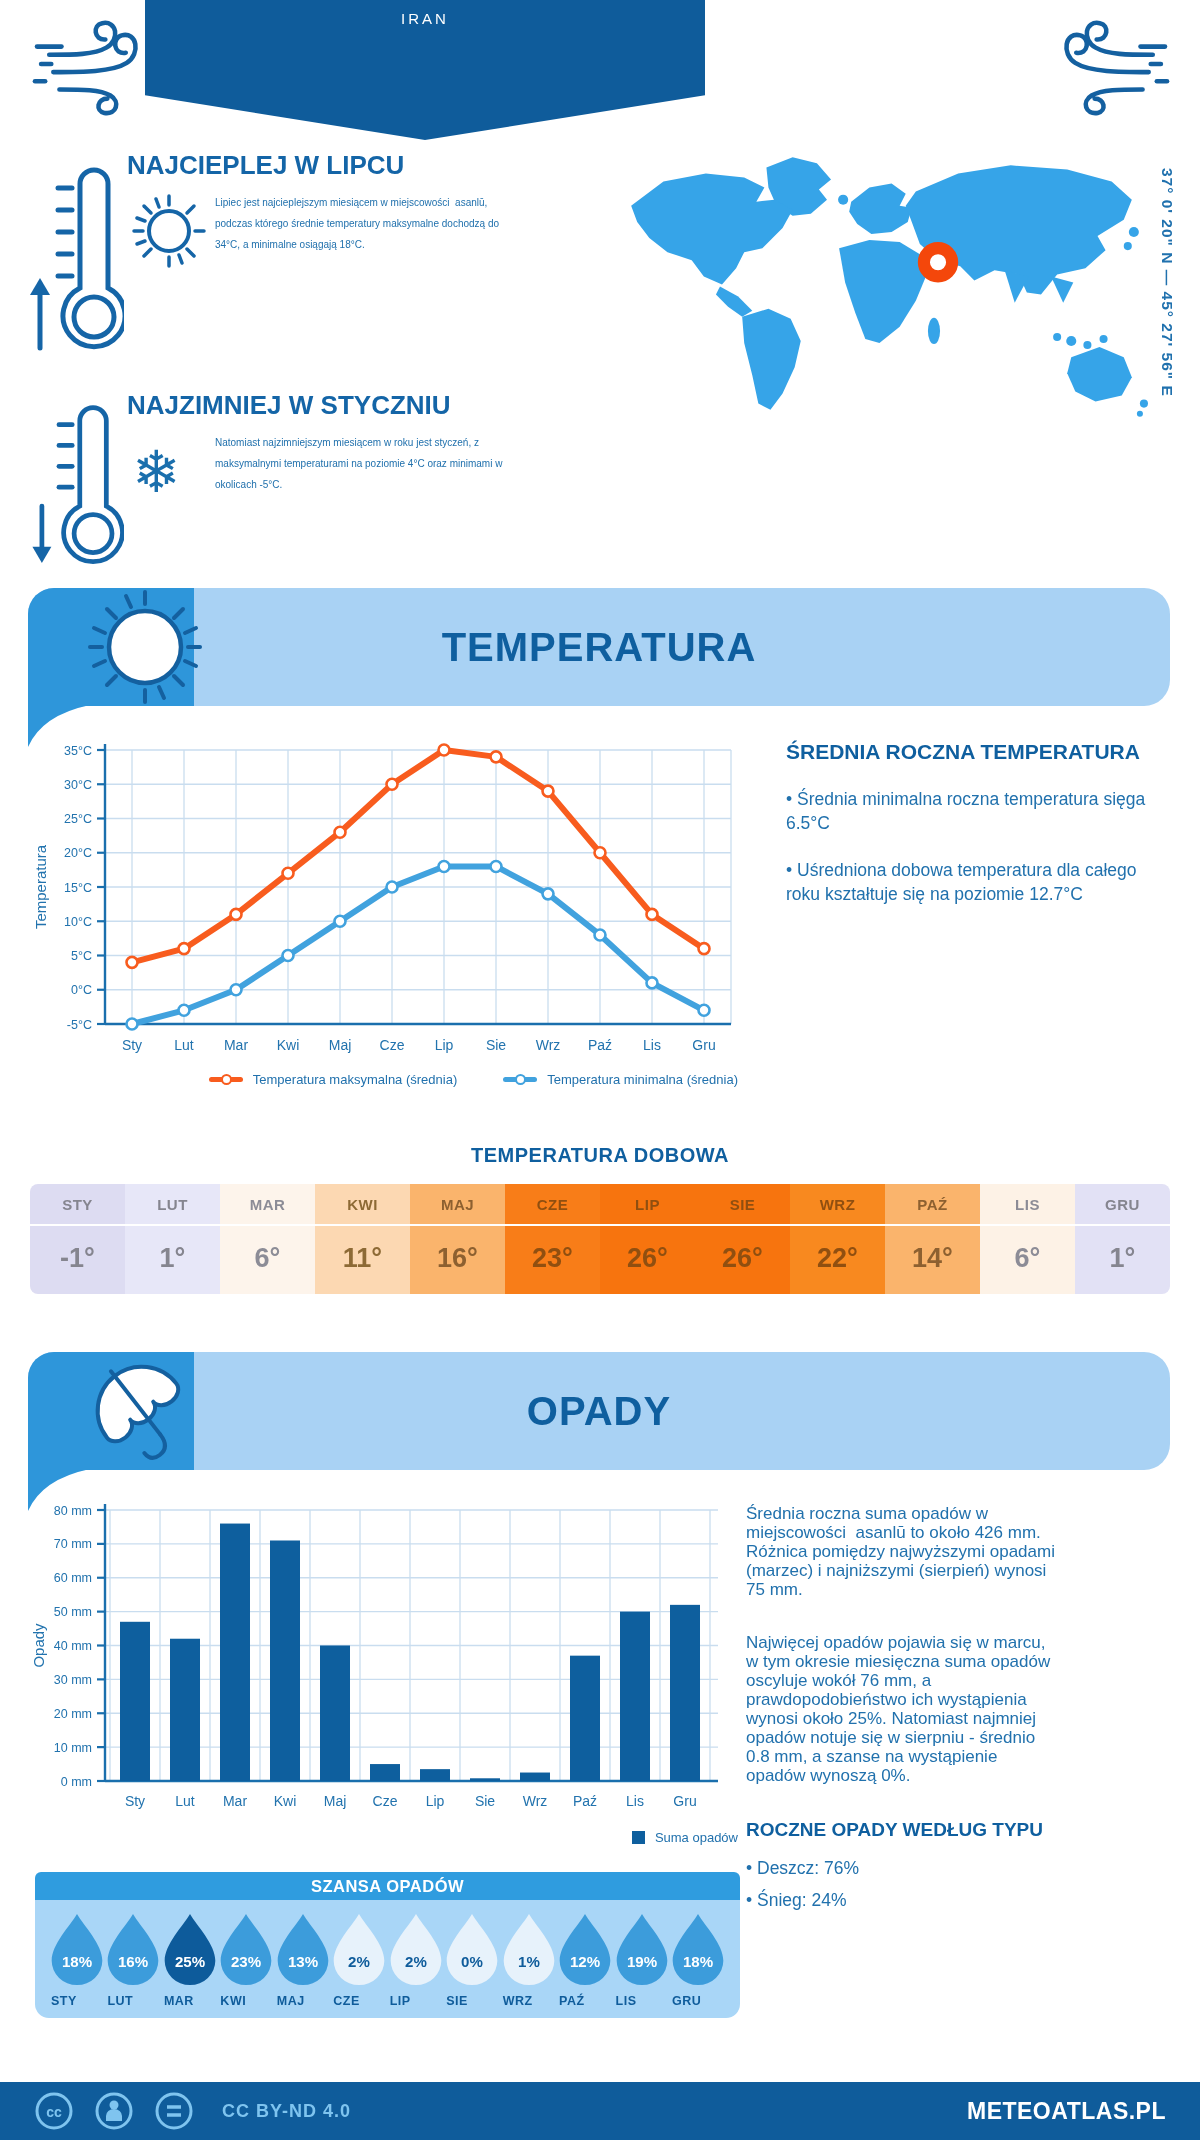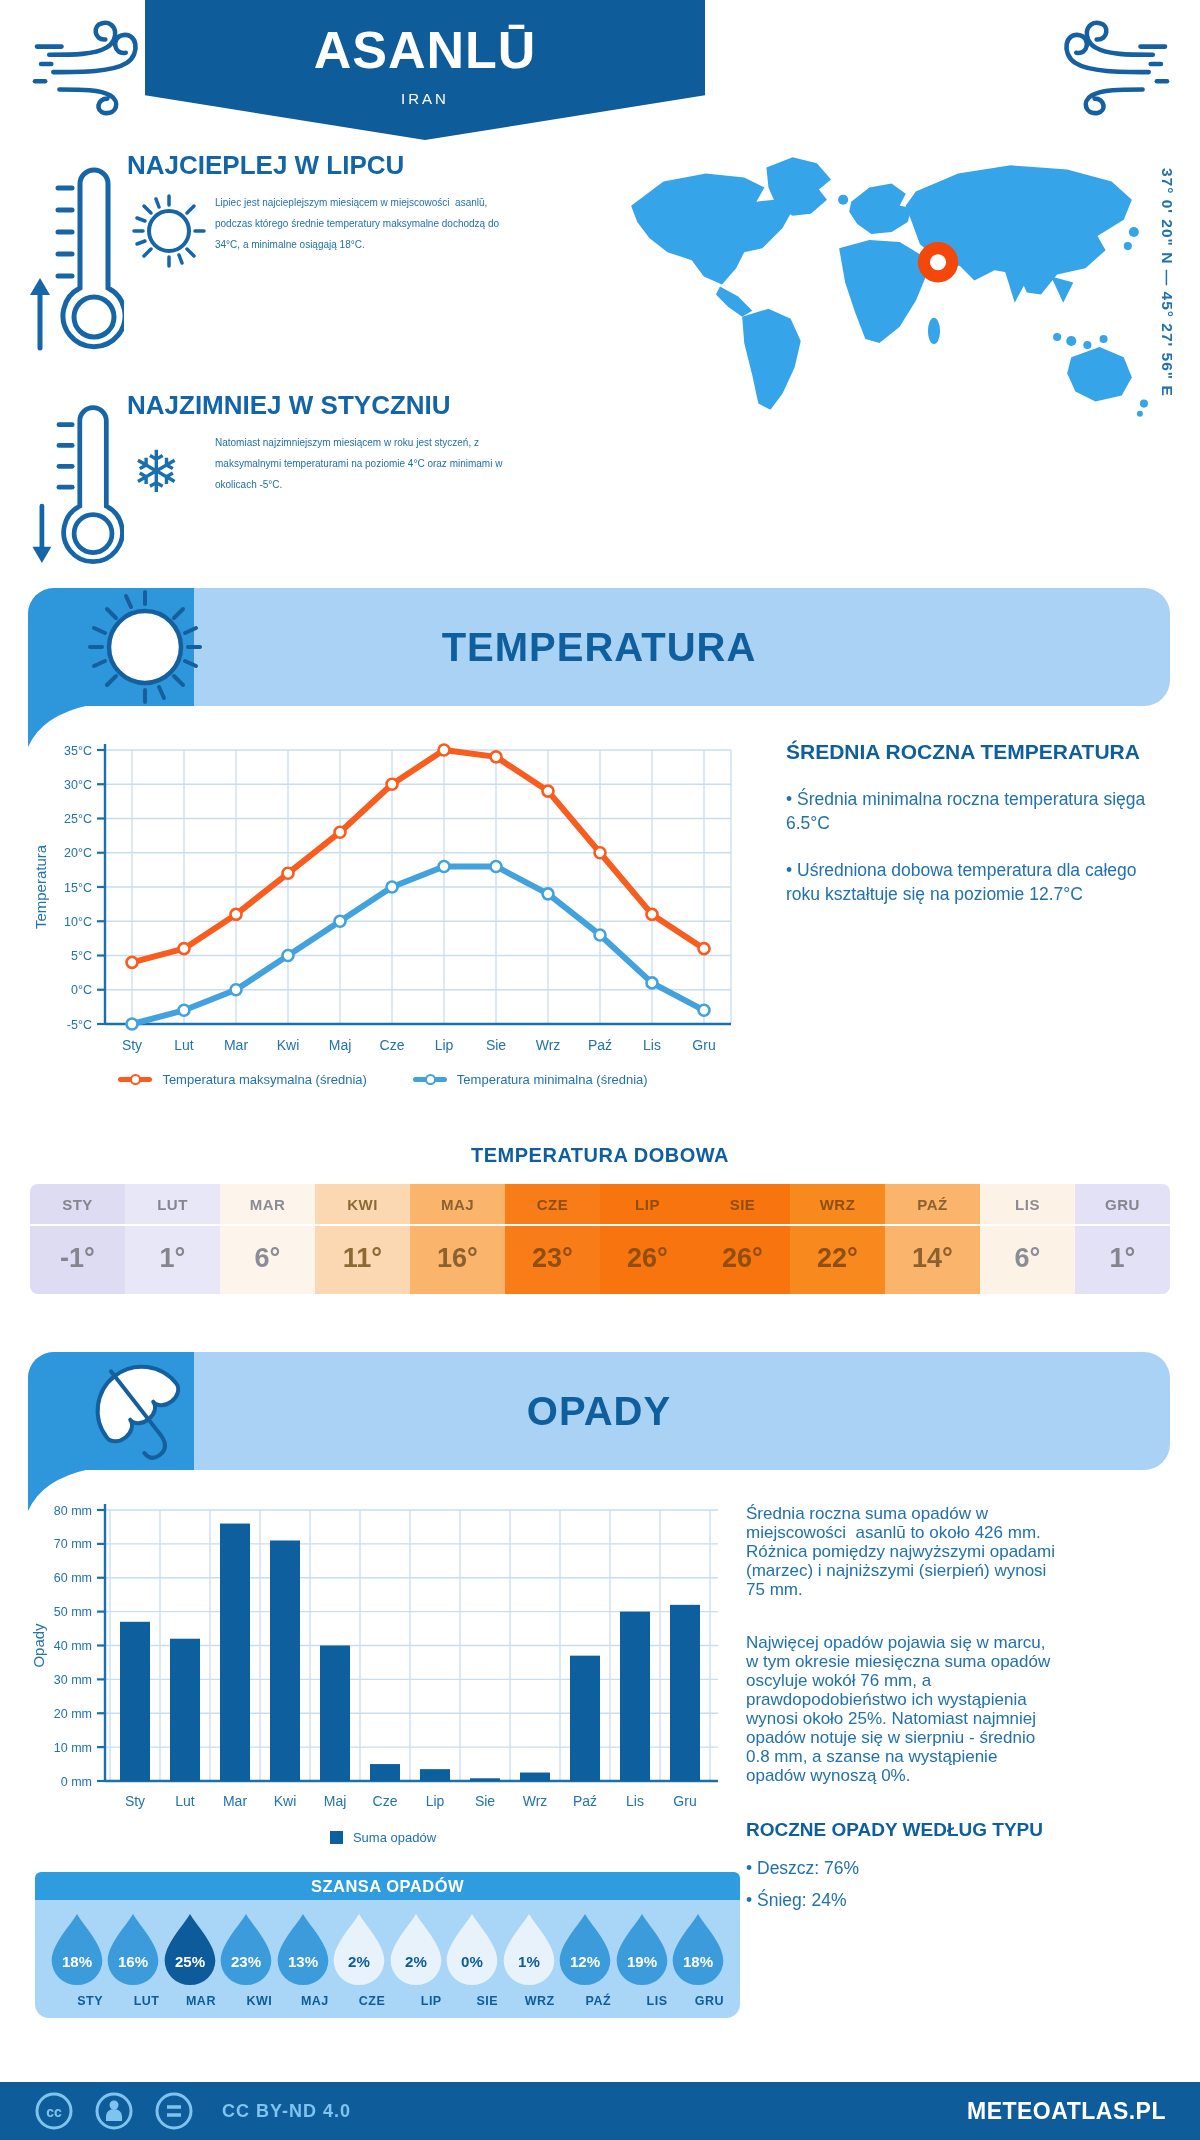--- a/index.html
+++ b/index.html
@@ -46,21 +46,21 @@
   .banner-tail{position:absolute;left:0;top:117px;}
   .banner-title{position:absolute;left:0;top:0;width:100%;height:118px;line-height:118px;
     text-align:center;font-size:40px;font-weight:bold;color:var(--head);letter-spacing:1px;}
   .banner-icon{position:absolute;}
 
   
   .chart text{font-family:"Liberation Sans",sans-serif;}
   .chart .tick{font-size:12.5px;fill:#2273ae;}
   .chart .xlab{font-size:14px;fill:#2273ae;}
   .chart .axis-title{font-size:15px;fill:#2273ae;}
-  .legend-row{display:flex;justify-content:center;gap:46px;align-items:center;}
+  .legend-row{display:flex;justify-content:flex-end;gap:46px;align-items:center;}
   .legend-item{display:flex;align-items:center;gap:10px;font-size:13px;color:var(--body);}
   .legend-line{position:relative;display:inline-block;width:34px;height:5px;border-radius:3px;}
   .legend-dot{position:absolute;left:12px;top:-3px;width:7px;height:7px;background:#fff;
     border:2px solid;border-radius:50%;}
   .legend-sq{display:inline-block;width:13px;height:13px;}
 
   
   .col-head{font-size:21px;font-weight:bold;color:var(--head);}
   .col-bullet{margin-top:24px;font-size:17.5px;line-height:23.5px;color:var(--body);}
   .para{font-size:17px;line-height:19px;color:var(--body);white-space:pre-wrap;margin:0 0 34px 0;}
@@ -73,21 +73,21 @@
   .tm{height:40px;line-height:42px;font-size:15px;font-weight:bold;letter-spacing:.5px;}
   .tv{height:68px;line-height:64px;font-size:27px;font-weight:bold;border-top:2px solid #fff;}
 
   
   .chance-header{left:35px;top:1872px;width:705px;height:28px;background:#2f9cdf;
     border-radius:6px 6px 0 0;color:#fff;text-align:center;line-height:29px;
     font-size:16.5px;font-weight:bold;letter-spacing:.5px;}
   .chance-panel{left:35px;top:1900px;width:705px;height:118px;background:var(--panel);
     border-radius:0 0 14px 14px;}
   .drops-row{display:flex;justify-content:space-between;padding:12px 16px 0 16px;}
-  .drop-item{width:52px;text-align:right;}
+  .drop-item{width:52px;text-align:left;}
   .drop-val{font-size:15.5px;font-weight:bold;}
   .drop-month{margin-top:4px;font-size:12.5px;font-weight:bold;color:var(--navy);letter-spacing:.5px;}
 
   
   .footer{left:0;top:2082px;width:1200px;height:58px;background:var(--navy);display:flex;
     align-items:center;justify-content:space-between;padding:0 34px;box-sizing:border-box;}
   .cc-group{display:flex;align-items:center;gap:20px;color:#7fc4ef;}
   .cc-label{font-size:18px;font-weight:bold;letter-spacing:1px;margin-left:8px;}
   .site{color:#fff;font-size:23px;font-weight:bold;letter-spacing:.5px;}
 </style>
@@ -107,21 +107,20 @@
   <svg class="abs wind mirror" style="left:1056px;top:16px;" viewBox="0 0 112 100">
     <path d="M6,30 H30"></path>
       <path d="M10,47 H20"></path>
       <path d="M4,64 H14"></path>
     <path d="M18,38 C42,38 62,38 74,31 C88,23 84,4 70,7 C60,9 62,24 73,23"></path>
     <path d="M22,55 C50,55 80,55 94,46 C108,37 104,15 89,19 C79,22 81,38 93,36"></path>
     <path d="M28,72 C50,72 68,72 78,78 C88,84 84,97 72,95 C63,93 65,81 75,81"></path>
   </svg>
 
   <div class="abs top-banner">
-    <div class="top-title">ASANLŪ</div>
     <div class="top-sub">IRAN</div>
   </div>
 
   <div class="abs coords">37° 0' 20" N — 45° 27' 56" E</div>
 
   <svg class="abs" style="left:615px;top:142px;" width="535" height="290" viewBox="0 0 530 285">
     <g fill="#36a4e8">
       <path d="M150,24 L176,14 200,20 214,36 202,46 210,56 194,70 176,72 160,62 152,44 Z"></path>
       <path d="M16,62 L48,38 90,30 128,34 148,44 140,58 158,56 176,66 166,84 146,104 128,108 120,124 106,140 88,132 76,116 52,108 34,94 22,78 Z"></path>
       <path d="M104,142 L122,152 136,166 126,172 112,162 100,150 Z"></path>

